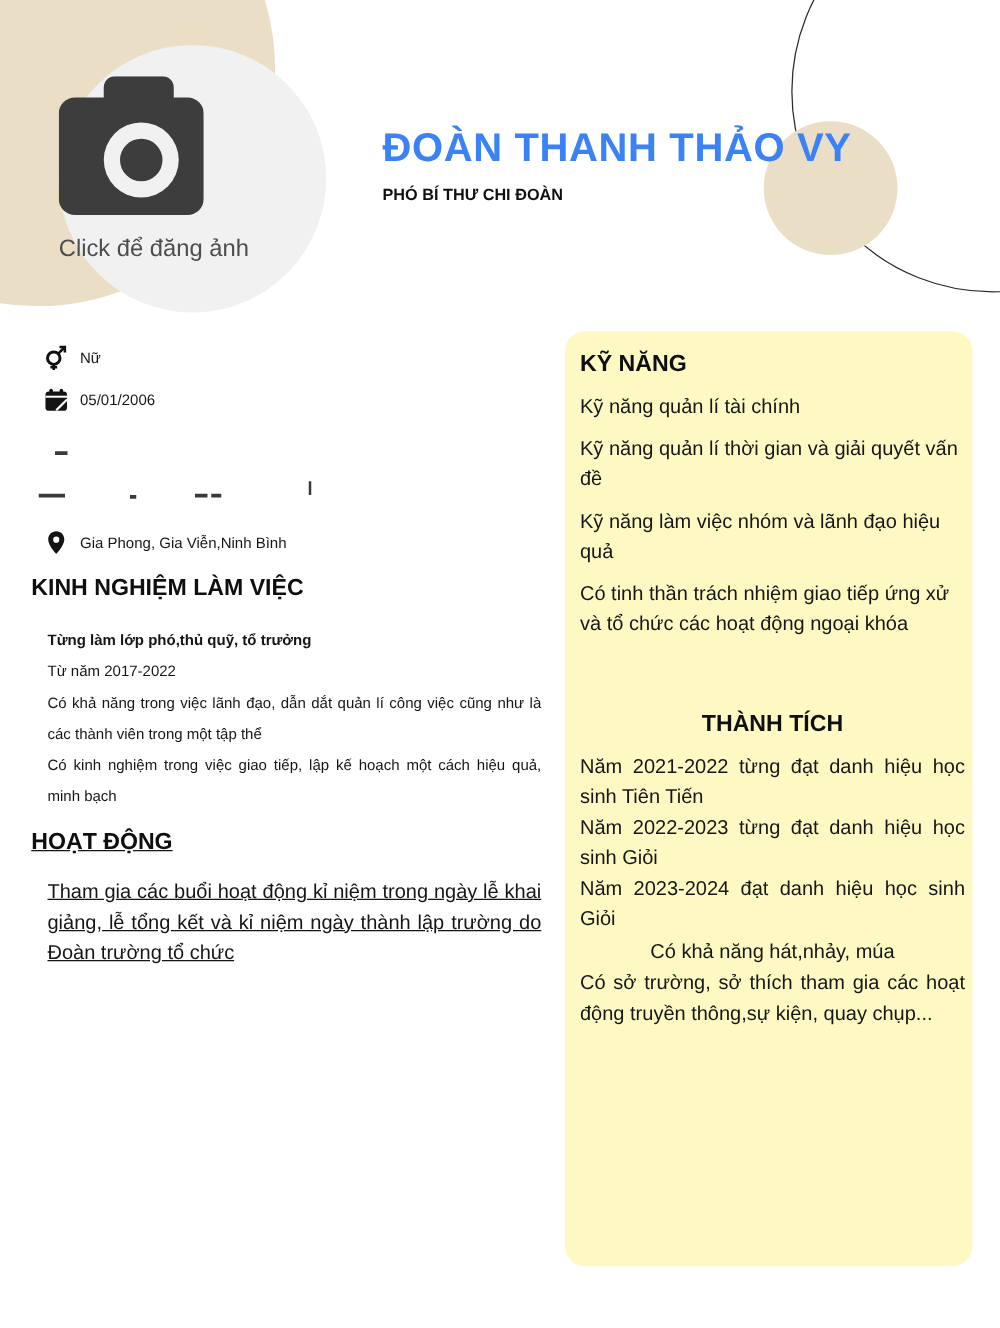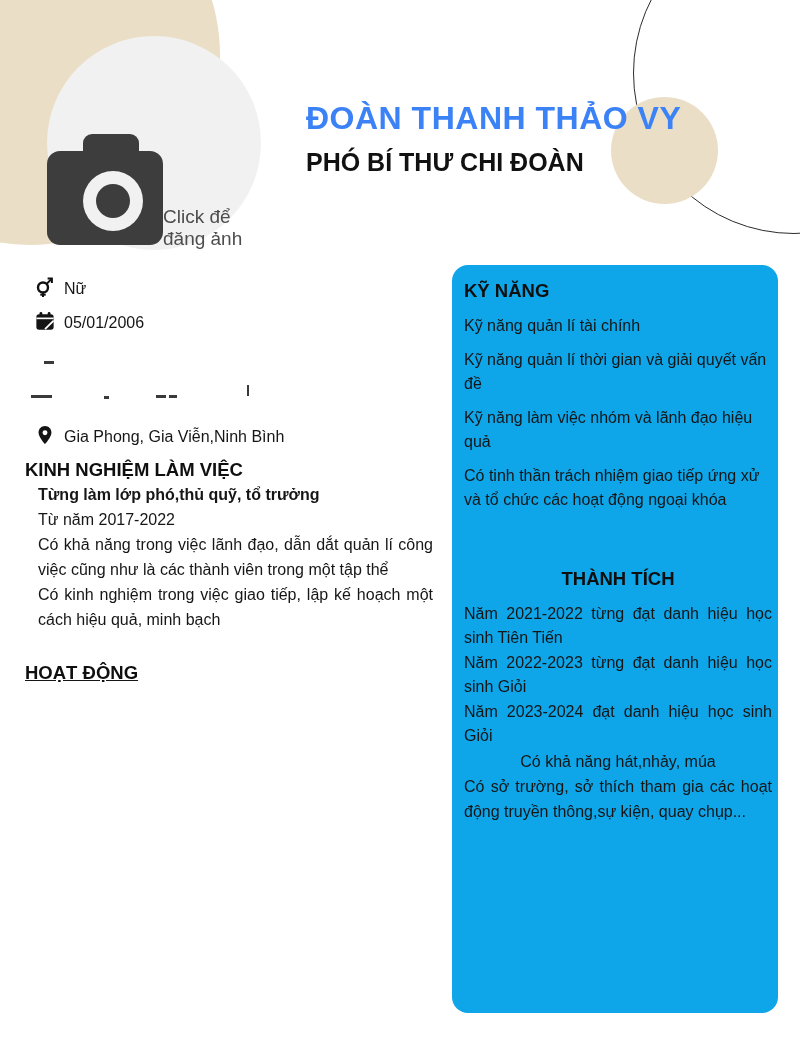--- a/index.html
+++ b/index.html
@@ -16,54 +16,54 @@
                   border-radius: 50%; background: #ebdec6; z-index: 0; }
   .ring-topright { position: absolute; left: 633px; top: -88px; width: 322px; height: 322px;
                    border-radius: 50%; border: 1.5px solid #2b2b2b; box-sizing: border-box;
                    background: transparent; z-index: 0; }
   .dot-topright { position: absolute; left: 611px; top: 97px; width: 107px; height: 107px;
                   border-radius: 50%; background: #ebdec6; z-index: 1; }
 
   
   .photo { position: absolute; left: 47px; top: 36px; width: 214px; height: 214px;
            border-radius: 50%; background: #f1f1f1; z-index: 2;
-           display: flex; flex-direction: row; align-items: flex-end;
+           display: flex; flex-direction: column; align-items: flex-start;
            padding-top: 25px; box-sizing: border-box; cursor: pointer; }
   .photo-label { font-size: 19px; color: #4d4d4d; margin-top: 11px; }
 
   
   .header { position: absolute; left: 306px; top: 100px; z-index: 3; }
   .name { font-size: 32px; font-weight: bold; letter-spacing: .5px; color: #3b82f6; line-height: 36px; }
-  .job-title { font-size: 25px; font-weight: bold; color: #111; margin-top: 12px; }
+  .job-title { font-size: 13px; font-weight: bold; color: #111; margin-top: 12px; }
 
   
   .info { position: absolute; left: 35px; top: 274px; width: 392px; z-index: 2; }
-  .info-row { display: flex; align-items: flex-end; gap: 9px; height: 24px; margin-bottom: 10px; font-size: 16px; }
+  .info-row { display: flex; align-items: center; gap: 9px; height: 24px; margin-bottom: 10px; font-size: 12px; }
   .icon { width: 20px; height: 22px; flex: 0 0 auto; display: flex; align-items: center; justify-content: center; }
   .redacted { position: relative; height: 70px; margin-bottom: 10px; }
   .mark { position: absolute; background: #3a3a3a; }
   .mark-a { left: 9px;   top: 19px; width: 10px; height: 2.5px; }
   .mark-b { left: -4px;  top: 53px; width: 21px; height: 3px; }
   .mark-c { left: 69px;  top: 54px; width: 5px;  height: 3px; }
   .mark-d1{ left: 121px; top: 53px; width: 10px; height: 3px; }
   .mark-d2{ left: 134px; top: 53px; width: 8px;  height: 3px; }
   .mark-e { left: 212px; top: 43px; width: 2px;  height: 11px; }
 
   
   .sec-h { font-size: 18.5px; font-weight: bold; color: #0f0f0f; line-height: 24px; }
   .experience { position: absolute; left: 25px; top: 458px; width: 408px; z-index: 2; }
-  .experience-body { padding-left: 13px; font-size: 16px; line-height: 25px; }
+  .experience-body { margin-top: 18px; padding-left: 13px; font-size: 12px; line-height: 25px; }
   .activities { position: absolute; left: 25px; top: 661px; width: 408px; z-index: 2; text-decoration: underline; }
   .activities-body { margin-top: 17px; padding-left: 13px; font-size: 16px; line-height: 24.5px; text-align: justify; }
   .bold { font-weight: bold; }
   .just { text-align: justify; }
 
   
   .panel { position: absolute; left: 452px; top: 265px; width: 326px; height: 748px;
-           background: #0ea5e9; border-radius: 16px; box-sizing: border-box;
+           background: #fef9c3; border-radius: 16px; box-sizing: border-box;
            padding: 14px 6px 0 12px; z-index: 2; }
   .panel-h { margin-bottom: 11px; }
   .skill-item { font-size: 16px; line-height: 24.5px; margin-bottom: 9px; }
   .ach-h { margin-top: 54px; text-align: center; }
   .ach-p { font-size: 16px; line-height: 24.6px; text-align: justify; margin: 0; }
   .hob-h { margin-top: 34px; }
   .hob-line { font-size: 16px; line-height: 25px; text-align: center; }
   .hob-p { font-size: 16px; line-height: 25px; text-align: justify; margin: 0; }
 </style>
 </head>
@@ -141,20 +141,21 @@
     <div class="experience-body">
       <div class="bold">Từng làm lớp phó,thủ quỹ, tổ trưởng</div>
       <div>Từ năm 2017-2022</div>
       <div class="just">Có khả năng trong việc lãnh đạo, dẫn dắt quản lí công việc cũng như là các thành viên trong một tập thể</div>
       <div class="just">Có kinh nghiệm trong việc giao tiếp, lập kế hoạch một cách hiệu quả, minh bạch</div>
     </div>
   </div>
 
   <div class="activities">
     <div class="sec-h">HOẠT ĐỘNG</div>
+    <div class="activities-body">Tham gia các buổi hoạt động kỉ niệm trong ngày lễ khai giảng, lễ tổng kết và kỉ niệm ngày thành lập trường do Đoàn trường tổ chức</div>
   </div>
 
   <div class="panel">
     <div class="sec-h panel-h">KỸ NĂNG</div>
     <div class="skill-item">Kỹ năng quản lí tài chính</div>
     <div class="skill-item">Kỹ năng quản lí thời gian và giải quyết vấn đề</div>
     <div class="skill-item">Kỹ năng làm việc nhóm và lãnh đạo hiệu quả</div>
     <div class="skill-item">Có tinh thần trách nhiệm giao tiếp ứng xử và tổ chức các hoạt động ngoại khóa</div>
 
     <div class="sec-h panel-h ach-h">THÀNH TÍCH</div>

